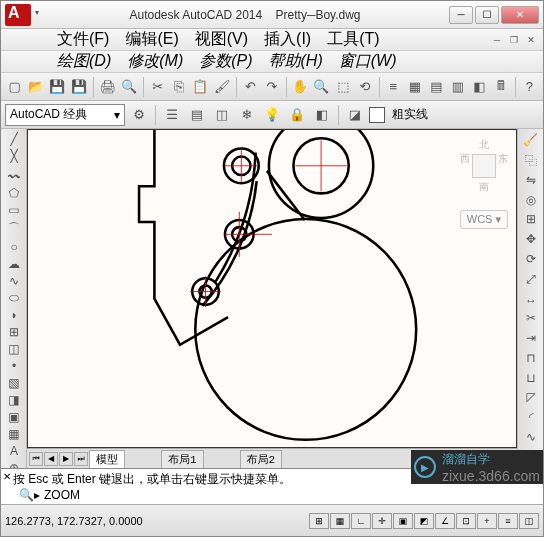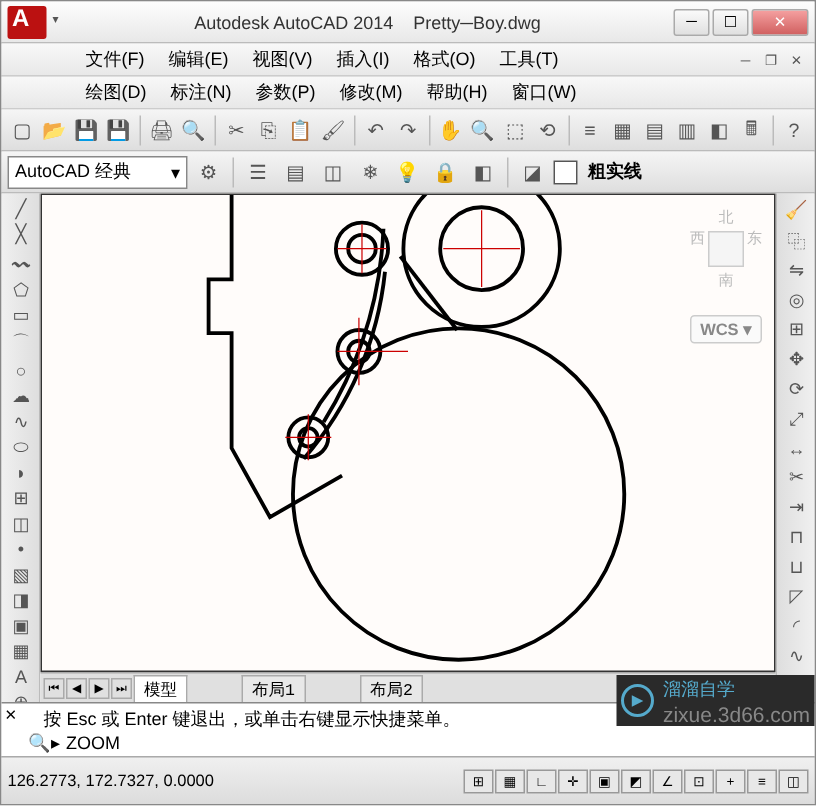--- a/index.html
+++ b/index.html
@@ -7,50 +7,50 @@
 .window { width: 544px; height: 537px; background: #e8e8e8; display: flex; flex-direction: column; border: 1px solid #888; }
 .titlebar { height: 28px; background: linear-gradient(#fdfdfd, #e8e8e8); display: flex; align-items: center; padding: 0 4px; border-bottom: 1px solid #bbb; }
 .logo { width: 26px; height: 22px; background: #b11; position: relative; border-radius: 2px; margin-right: 10px; }
 .logo::before { content: "A"; color: #fff; font-weight: bold; font-size: 16px; position: absolute; left: 3px; top: 0; }
 .logo::after { content: "▾"; position: absolute; right: -8px; top: 4px; font-size: 8px; color: #555; }
 .title-text { flex: 1; text-align: center; color: #333; font-size: 12px; }
 .win-btns { display: flex; gap: 2px; }
 .win-btn { width: 24px; height: 18px; border: 1px solid #aaa; background: linear-gradient(#fafafa,#e0e0e0); display: flex; align-items: center; justify-content: center; font-size: 10px; border-radius: 2px; }
 .win-btn.close { width: 38px; background: linear-gradient(#f5a0a0,#d06060); color: #fff; }
 .menubar { height: 22px; background: linear-gradient(#f8f8f8,#e8e8e8); display: flex; align-items: center; padding: 0 8px; border-bottom: 1px solid #ccc; position: relative; }
-.menubar2 { height: 22px; background: linear-gradient(#f8f8f8,#e8e8e8); display: flex; align-items: center; padding: 0 8px; border-bottom: 1px solid #ccc; }
-.menu-item { padding: 2px 8px; cursor: default; font-size: 12px; }
+.menubar2 { height: 22px; background: linear-gradient(#f8f8f8,#e8e8e8); display: flex; align-items: center; padding: 0 8px; border-bottom: 1px solid #ccc; font-style: italic; }
+.menu-item { padding: 2px 8px; cursor: default; font-size: 16px; }
 .doc-btns { position: absolute; right: 4px; display: flex; gap: 1px; }
 .doc-btn { width: 16px; height: 14px; font-size: 9px; display: flex; align-items: center; justify-content: center; color: #555; }
 .toolbar { height: 28px; background: linear-gradient(#f5f5f5,#dedede); display: flex; align-items: center; padding: 2px 4px; gap: 2px; border-bottom: 1px solid #bbb; }
 .tbtn { width: 22px; height: 22px; border: 1px solid transparent; display: flex; align-items: center; justify-content: center; font-size: 13px; color: #555; border-radius: 2px; }
 .tsep { width: 1px; height: 20px; background: #bbb; margin: 0 2px; }
 .toolbar2 { height: 28px; background: linear-gradient(#f5f5f5,#dedede); display: flex; align-items: center; padding: 2px 4px; gap: 3px; border-bottom: 1px solid #bbb; }
 .ws-combo { width: 120px; height: 22px; border: 1px solid #888; background: #fff; font-size: 12px; padding: 0 4px; display: flex; align-items: center; justify-content: space-between; }
 .layer-color { width: 16px; height: 16px; border: 1px solid #555; background: #fff; }
-.linetype { font-size: 12px; padding: 0 4px; font-weight: bold; }
+.linetype { font-size: 12px; padding: 0 4px; }
 .main { flex: 1; display: flex; min-height: 0; }
 .left-tools { width: 26px; background: linear-gradient(90deg,#f0f0f0,#dedede); display: flex; flex-direction: column; gap: 1px; padding: 2px 2px; border-right: 1px solid #bbb; }
 .left-tools .tbtn { width: 22px; height: 20px; font-size: 12px; }
 .right-tools { width: 26px; background: linear-gradient(90deg,#dedede,#f0f0f0); display: flex; flex-direction: column; gap: 1px; padding: 2px 2px; border-left: 1px solid #bbb; }
 .right-tools .tbtn { width: 22px; height: 20px; font-size: 12px; }
 .canvas-area { flex: 1; display: flex; flex-direction: column; background: #fff; }
 .drawing { flex: 1; position: relative; background: #fffcfa; overflow: hidden; border: 1px solid #333; }
 .navcube { position: absolute; right: 8px; top: 8px; width: 48px; text-align: center; color: #bbb; font-size: 10px; }
 .navcube .cube { width: 24px; height: 24px; border: 1px solid #ccc; margin: 2px auto; background: #f5f5f5; }
-.wcs { position: absolute; right: 8px; top: 80px; border: 1px solid #ccc; padding: 2px 6px; background: #fafafa; color: #888; font-size: 11px; border-radius: 3px; font-weight: bold; }
+.wcs { position: absolute; right: 8px; top: 80px; border: 1px solid #ccc; padding: 2px 6px; background: #fafafa; color: #888; font-size: 11px; border-radius: 3px; }
 svg.drawing-svg { width: 100%; height: 100%; }
 .tabs { height: 20px; display: flex; align-items: center; background: #e0e0e0; border-top: 1px solid #aaa; font-size: 11px; }
 .tab-arrows { display: flex; padding: 0 2px; gap: 1px; }
 .tab-arrow { width: 14px; height: 14px; border: 1px solid #aaa; display: flex; align-items: center; justify-content: center; font-size: 8px; }
 .tab { padding: 1px 6px; border: 1px solid #aaa; border-bottom: none; background: #fff; margin-left: -1px; font-family: Liberation Mono, monospace; }
 .tab.inactive { background: #e8e8e8; margin-left: 36px; }
 .cmdline { height: 36px; background: #fff; border-top: 1px solid #888; font-family: SimSun, monospace; font-size: 12px; padding: 2px 4px; position: relative; }
 .cmdline .x { position: absolute; left: 2px; top: 2px; font-size: 10px; }
-.cmd-row1 { margin-left: 24px; }
+.cmd-row1 { margin-left: 8px; }
 .cmd-row2 { margin-left: 14px; display: flex; align-items: center; gap: 4px; }
 .watermark { position: absolute; right: 0; bottom: 20px; height: 34px; width: 132px; background: #2a2a2a; color: #5ac; display: flex; align-items: center; justify-content: center; gap: 6px; font-size: 12px; }
 .watermark .play { width: 22px; height: 22px; border: 2px solid #5ac; border-radius: 50%; display: flex; align-items: center; justify-content: center; font-size: 10px; }
 .statusbar { height: 32px; background: linear-gradient(#f0f0f0,#dcdcdc); display: flex; align-items: center; padding: 0 4px; gap: 6px; border-top: 1px solid #aaa; font-size: 11px; }
 .status-btns { display: flex; gap: 1px; margin-left: auto; }
 .sbtn { width: 20px; height: 16px; border: 1px solid #999; display: flex; align-items: center; justify-content: center; font-size: 9px; background: #e8e8e8; }
 </style>
 </head>
 <body>
 
@@ -67,35 +67,33 @@
       <div class="win-btn close">✕</div>
     </div>
   </div>
 
   <div class="menubar">
     <span style="width:40px"></span>
     <div class="menu-item">文件(F)</div>
     <div class="menu-item">编辑(E)</div>
     <div class="menu-item">视图(V)</div>
     <div class="menu-item">插入(I)</div>
-    <div class="menu-item">格式(O)</div>
     <div class="menu-item">工具(T)</div>
     <div class="doc-btns">
       <div class="doc-btn">─</div>
       <div class="doc-btn">❐</div>
       <div class="doc-btn">✕</div>
     </div>
   </div>
 
   <div class="menubar2">
     <span style="width:40px"></span>
     <div class="menu-item">绘图(D)</div>
-    <div class="menu-item">标注(N)</div>
+    <div class="menu-item">修改(M)</div>
     <div class="menu-item">参数(P)</div>
-    <div class="menu-item">修改(M)</div>
     <div class="menu-item">帮助(H)</div>
     <div class="menu-item">窗口(W)</div>
   </div>
 
   <div class="toolbar">
     <div class="tbtn">▢</div>
     <div class="tbtn">📂</div>
     <div class="tbtn">💾</div>
     <div class="tbtn">💾</div>
     <div class="tsep"></div>

